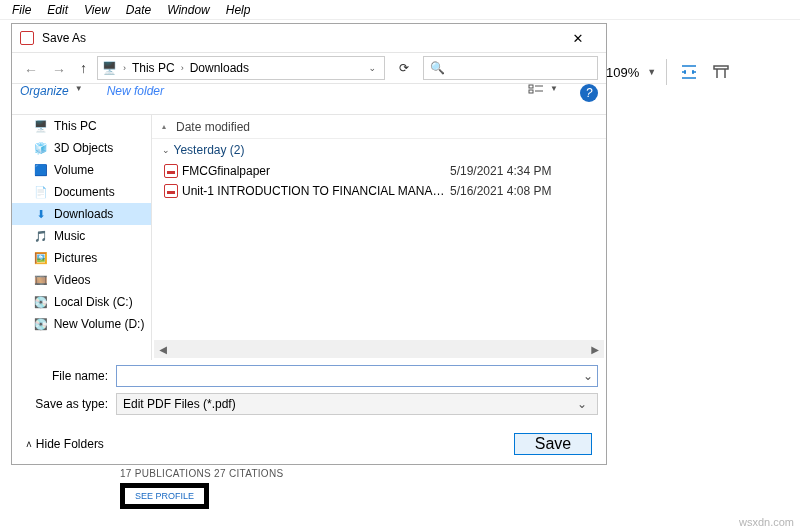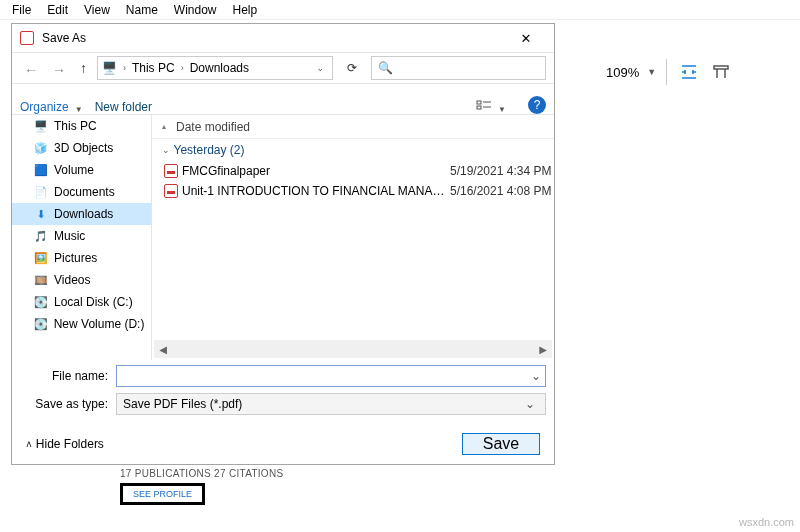--- a/index.html
+++ b/index.html
@@ -1,39 +1,39 @@
 <!DOCTYPE html>
 <html><head>
 <meta charset="utf-8">
 <style>
 * { margin:0; padding:0; box-sizing:border-box; font-family:"Segoe UI",Arial,sans-serif; }
 body { width:800px; height:532px; background:#fff; overflow:hidden; position:relative; font-size:12px; color:#000; }
 .menubar { height:20px; display:flex; gap:8px; padding:3px 8px; align-items:center; border-bottom:1px solid #eee; }
-.menubar span { padding:0 4px; }
+.menubar span { padding:0 4px;font-style:italic; }
 .bg-toolbar { position:absolute; top:54px; left:600px; right:0; height:36px; display:flex; align-items:center; gap:12px; }
 .zoom { display:flex; align-items:center; gap:4px; padding:0 6px; border-right:1px solid #ccc; height:26px;}
 .zoom span { font-size:13px; margin-right:4px; }
 .iconbtn { color:#1a6ac3; font-size:18px; }
-.dialog { position:absolute; top:23px; left:11px; width:544px; height:442px; background:#fff; border:1px solid #a5a5a5; display:flex; flex-direction:column; }
+.dialog { position:absolute; top:23px; left:11px; width:596px; height:442px; background:#fff; border:1px solid #a5a5a5; display:flex; flex-direction:column; }
 .titlebar { height:28px; display:flex; align-items:center; padding:0 8px; }
 .titlebar .pdf-ico { width:14px; height:14px; border:1px solid #c33; border-radius:2px; margin-right:8px; position:relative; display:inline-block;}
 .titlebar .pdf-ico:after { content:""; position:absolute; ;}
 .titlebar .title { flex:1; font-size:12px; }
 .close { width:40px; height:28px; display:flex; align-items:center; justify-content:center; font-size:13px; }
 .navrow { height:32px; display:flex; align-items:center; padding:0 8px; gap:6px; border:1px solid #e5e5e5; border-left:none; border-right:none;}
 .arrow { color:#888; font-size:14px; padding:0 4px;}
 .arrow.dark{color:#333;}
 .bcrumb { flex:1; display:flex; align-items:center; border:1px solid #ccc; height:24px; padding:0 4px; gap:6px; font-size:12px;}
 .bcrumb .ch { color:#555; font-size:9px;}
 .refresh { width:26px; height:24px; display:flex; align-items:center; justify-content:center; color:#333;}
 .search { width:175px; height:24px; border:1px solid #ccc; display:flex; align-items:center; padding:0 6px; gap:6px;}
 .search input { border:none; outline:none; font-size:12px; width:100%; color:#666;}
-.toolrow { height:30px; display:flex; align-items:flex-end; padding:0 8px; }
+.toolrow { height:30px; display:flex; align-items:flex-start; padding:0 8px;font-style:italic; }
 .toolrow .org { color:#1a6ac3; margin-right:6px;}
-.toolrow .nf { color:#0c4a6e; margin-left:12px;}
+.toolrow .nf { color:#3b82f6; margin-left:24px;}
 .toolrow .sp { flex:1;}
 .toolrow .view { width:18px; display:inline-block; }
 .toolrow .help { width:18px; height:18px; border-radius:9px; background:#1a6ac3; color:#fff; display:inline-flex; align-items:center; justify-content:center; font-size:12px; margin-left:22px;}
 .body { flex:1; display:flex; overflow:hidden; border-top:1px solid #e5e5e5;}
 .nav { width:140px; border-right:1px solid #e5e5e5; overflow:hidden;}
 .nav div { height:22px; display:flex; align-items:center; padding-left:22px; gap:6px; font-size:12px; white-space:nowrap;}
 .nav div.sel { background:#cce8ff;}
 .nav .ico { width:14px; height:14px; display:inline-flex; align-items:center; justify-content:center; font-size:11px;}
 .main { flex:1; display:flex; flex-direction:column;}
 .headrow { height:24px; display:flex; align-items:center; color:#444; border-bottom:1px solid #eee; }
@@ -58,32 +58,32 @@
 .frow .inp input { border:none; outline:none; background:transparent; color:#fff; width:100%; font-size:12px;}
 .frow .dd { width:18px; text-align:center; color:#555;}
 .frow .combo { flex:1; height:22px; border:1px solid #ccc; background:#f4f4f4; display:flex; align-items:center; padding:0 6px;}
 .footer { height:40px; display:flex; align-items:center; padding:0 14px; gap:10px;}
 .footer .hf { display:flex; align-items:center; gap:4px;}
 .footer .sp { flex:1;}
 .footer button { width:78px; height:22px; border:1px solid #adadad; background:#e1e1e1; font-size:16px;}
 .footer button.primary { border:1px solid #0078d7; background:#e5f1fb;}
 .below { position:absolute; top:468px; left:120px; font-size:10px; color:#555;}
 .below .stats { letter-spacing:0.3px; margin-bottom:4px;}
-.below .btn { display:inline-block; border:3px solid #000000; color:#1a6ac3; padding:3px 10px; font-size:9px;}
+.below .btn { display:inline-block; border:5px solid #000000; color:#1a6ac3; padding:3px 10px; font-size:9px;}
 .watermark { position:absolute; bottom:4px; right:6px; color:#b5b5b5; font-size:11px;text-align:center;}
 svg { display:block;}
 </style>
 </head>
 <body>
 
 <div class="menubar">
   <span>File</span>
   <span>Edit</span>
   <span>View</span>
-  <span>Name</span>
+  <span>Date</span>
   <span>Window</span>
   <span>Help</span>
 </div>
 
 <div class="bg-toolbar">
   <div class="zoom">
     <span>109%</span>
     <span style="font-size:9px;color:#555;">▼</span>
   </div>
   <div class="iconbtn">
@@ -226,21 +226,21 @@
       <div class="inp">
         <span class="sel" style="flex:1;height:100%;display:flex;align-items:center;padding:0 4px;">
           <input value="FMCGfinalpaper" style="">
         </span>
         <span class="dd">⌄</span>
       </div>
     </div>
     <div class="frow">
       <label>Save as type:</label>
       <div class="combo">
-        <span style="flex:1">Save PDF Files (*.pdf)</span>
+        <span style="flex:1">Edit PDF Files (*.pdf)</span>
         <span class="dd">⌄</span>
       </div>
     </div>
   </div>
 
   <div class="footer">
     <div class="hf">
       <span style="font-size:10px;">˄</span>
       <span>Hide Folders</span>
     </div>

